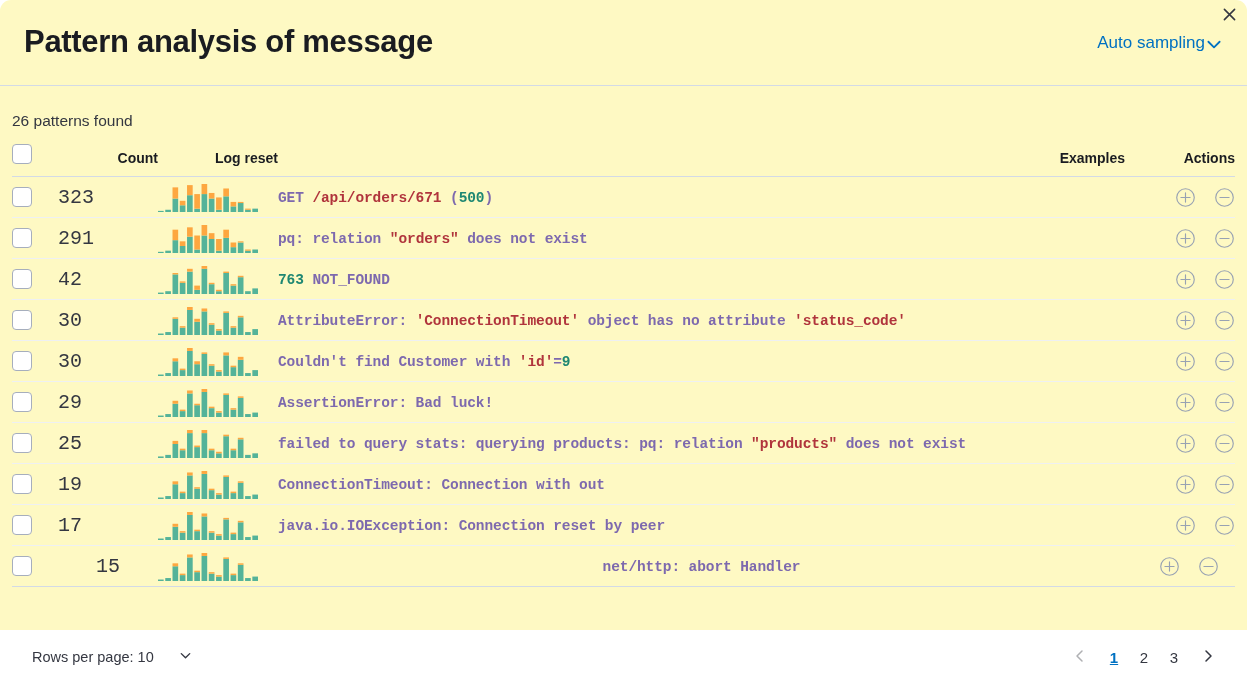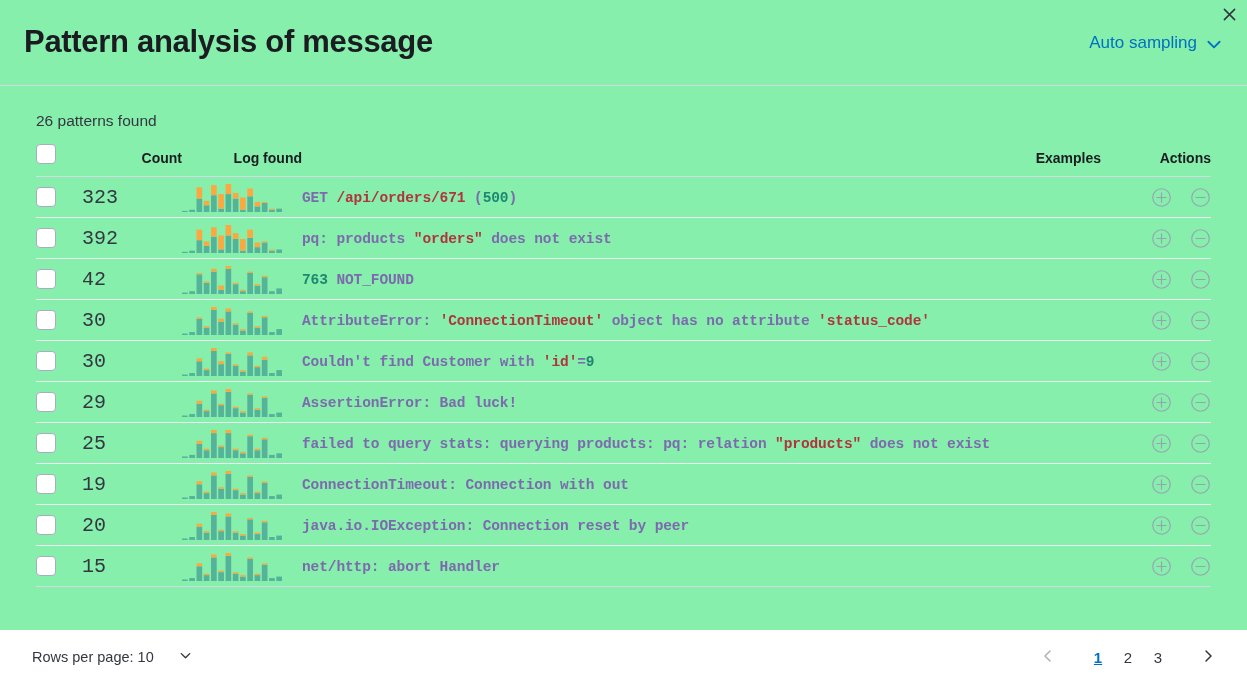--- a/index.html
+++ b/index.html
@@ -4,21 +4,21 @@
 <style>
   * { box-sizing: border-box; }
   html, body {
     margin: 0; padding: 0;
     width: 1247px; height: 684px;
     background: #ffffff;
     font-family: "Liberation Sans", sans-serif;
     color: #343741;
     overflow: hidden;
   }
-  .flyout { position: relative; width: 1247px; height: 684px; background:#86efac; }
+  .flyout { position: relative; width: 1247px; height: 684px; background:#fef9c3;border-radius:11px; }
 
   
   .flyout-header {
     position: relative;
     height: 86px;
     border-bottom: 1px solid #d3dae6;
     padding: 0 24px;
     display: flex; align-items: center;
   }
   .title-group { display: flex; align-items: center; gap: 16px; }
@@ -28,34 +28,34 @@
   }
   .badge {
     display: inline-flex; align-items: center; justify-content: center;
     height: 28px; padding: 0 14px;
     border: 1px solid #d3dae6; border-radius: 14px;
     background: #fff;
     font-size: 12.5px; font-weight: 700; letter-spacing: 0.35px;
     color: #343741; white-space: nowrap;
   }
   .header-right {
-    margin-left: auto; display: flex; align-items: flex-end; gap: 8px;
+    margin-left: auto; display: flex; align-items: flex-end; 
     color: #0071c2;
   }
   .auto-sampling-label { font-size: 17px; color: #0071c2; white-space: nowrap; }
   .chev { display: inline-block; width: 18px; height: 18px; }
   .close-btn {
     position: absolute; top: 2px; right: 4px;
     width: 28px; height: 28px;
     display: flex; align-items: center; justify-content: center;
     background: none; border: none; cursor: pointer; padding: 0;
   }
 
   
-  .body-wrap { padding: 0 36px; }
+  .body-wrap { padding: 0 12px; }
   .patterns-found {
     font-size: 15.5px; color: #343741;
     padding: 26px 0 14px 0;
   }
 
   table.patterns { width: 100%; border-collapse: collapse; table-layout: fixed; }
   table.patterns th {
     text-align: right; font-size: 14px; font-weight: 700; color: #1a1c21;
     padding: 0 0 10px 0; border-bottom: 1px solid #d3dae6;
     vertical-align: bottom;
@@ -65,21 +65,21 @@
   .col-rate   { width: 120px; }
   .col-ex     { width: auto; }
   .col-act    { width: 110px; }
   th.actions-h { text-align: right; padding-right: 8px; }
 
   table.patterns td {
     padding: 0; height: 41px;
     border-bottom: 1px solid #eef0f3;
     vertical-align: middle;
   }
-  tbody tr:last-child td { border-bottom: 1px solid #d3dae6; }
+  tbody tr:last-child td { border-bottom: 1px solid #d3dae6; text-align: center; }
 
   .chk {
     width: 20px; height: 20px; border: 1px solid #a6aebd;
     border-radius: 4px; background: #fff; display: block;
     cursor: pointer;
   }
   th .chk { margin-bottom: 2px; }
   .count-cell { font-size: 20px; color: #343741; font-family: Liberation Mono, monospace; }
 
   .spark { display: block; }
@@ -104,21 +104,21 @@
     position: absolute; left: 0; right: 0; bottom: 0;
     height: 54px; padding: 0 24px;
     display: flex; align-items: center;
     background: #fff;
   }
   .rows-per-page {
     display: flex; align-items: center; gap: 24px;
     font-size: 14.5px; color: #343741; cursor: pointer;
     padding: 6px 8px; border-radius: 4px;
   }
-  .pager { margin-left: auto; display: flex; align-items: center; gap: 20px; }
+  .pager { margin-left: auto; display: flex; align-items: center; gap: 4px; }
   .pg {
     min-width: 30px; height: 30px;
     display: inline-flex; align-items: center; justify-content: center;
     font-size: 15px; color: #343741; background: none; border: none;
     cursor: pointer; border-radius: 4px; padding: 0 6px;
     font-family: "Liberation Sans", sans-serif;
   }
   .pg.active { color: #0071c2; font-weight: 700; text-decoration: underline; }
   .pg-arrow { color: #343741; }
   .pg-arrow.disabled { color: #afb0b3; cursor: default; }
@@ -162,21 +162,21 @@
           <col class="col-rate">
           <col class="col-ex">
           <col class="col-act">
       </colgroup>
       <thead>
         <tr>
           <th>
             <span class="chk"></span>
           </th>
           <th>Count</th>
-          <th>Log found</th>
+          <th>Log reset</th>
           <th>Examples</th>
           <th class="actions-h">Actions</th>
         </tr>
       </thead>
       <tbody id="rows-body">
           <tr>
             <td>
               <span class="chk"></span>
             </td>
             <td class="count-cell">323</td>
@@ -215,21 +215,21 @@
                     <path d="M11 6.2 V15.8 M6.2 11 H15.8" stroke="#98a2b3" stroke-width="1.2" stroke-linecap="round"></path>
                   </svg></span></button><button class="act-btn"><span><svg viewBox="0 0 22 22" width="21" height="21" aria-hidden="true">
                     <circle cx="11" cy="11" r="9.2" fill="none" stroke="#98a2b3" stroke-width="1.2"></circle>
                     <path d="M6.2 11 H15.8" stroke="#98a2b3" stroke-width="1.2" stroke-linecap="round"></path>
                   </svg></span></button></td>
           </tr>
           <tr>
             <td>
               <span class="chk"></span>
             </td>
-            <td class="count-cell">392</td>
+            <td class="count-cell">291</td>
             <td>
               <svg class="spark" width="100" height="30" viewBox="0 0 100 30" aria-hidden="true">
                 <rect x="0.00" y="28.83" width="5.66" height="1.17" fill="#54B399"></rect>
                 <rect x="7.26" y="27.67" width="5.66" height="2.33" fill="#54B399"></rect>
                 <rect x="14.51" y="17.17" width="5.66" height="12.83" fill="#54B399"></rect>
                 <rect x="14.51" y="6.67" width="5.66" height="10.50" fill="#FDA740"></rect>
                 <rect x="21.77" y="23.00" width="5.66" height="7.00" fill="#54B399"></rect>
                 <rect x="21.77" y="18.33" width="5.66" height="4.67" fill="#FDA740"></rect>
                 <rect x="29.03" y="13.67" width="5.66" height="16.33" fill="#54B399"></rect>
                 <rect x="29.03" y="4.33" width="5.66" height="9.33" fill="#FDA740"></rect>
@@ -245,21 +245,21 @@
                 <rect x="65.31" y="6.67" width="5.66" height="8.17" fill="#FDA740"></rect>
                 <rect x="72.57" y="24.17" width="5.66" height="5.83" fill="#54B399"></rect>
                 <rect x="72.57" y="19.50" width="5.66" height="4.67" fill="#FDA740"></rect>
                 <rect x="79.83" y="19.50" width="5.66" height="10.50" fill="#54B399"></rect>
                 <rect x="79.83" y="18.33" width="5.66" height="1.17" fill="#FDA740"></rect>
                 <rect x="87.09" y="27.67" width="5.66" height="2.33" fill="#54B399"></rect>
                 <rect x="87.09" y="26.50" width="5.66" height="1.17" fill="#FDA740"></rect>
                 <rect x="94.34" y="26.50" width="5.66" height="3.50" fill="#54B399"></rect>
               </svg>
             </td>
-            <td><span class="example"><span class="tok-key">pq: products </span><span class="tok-str">"orders"</span><span class="tok-key"> does not exist</span></span></td>
+            <td><span class="example"><span class="tok-key">pq: relation </span><span class="tok-str">"orders"</span><span class="tok-key"> does not exist</span></span></td>
             <td class="actions-cell"><button class="act-btn"><span><svg viewBox="0 0 22 22" width="21" height="21" aria-hidden="true">
                     <circle cx="11" cy="11" r="9.2" fill="none" stroke="#98a2b3" stroke-width="1.2"></circle>
                     <path d="M11 6.2 V15.8 M6.2 11 H15.8" stroke="#98a2b3" stroke-width="1.2" stroke-linecap="round"></path>
                   </svg></span></button><button class="act-btn"><span><svg viewBox="0 0 22 22" width="21" height="21" aria-hidden="true">
                     <circle cx="11" cy="11" r="9.2" fill="none" stroke="#98a2b3" stroke-width="1.2"></circle>
                     <path d="M6.2 11 H15.8" stroke="#98a2b3" stroke-width="1.2" stroke-linecap="round"></path>
                   </svg></span></button></td>
           </tr>
           <tr>
             <td>
@@ -510,21 +510,21 @@
                     <path d="M11 6.2 V15.8 M6.2 11 H15.8" stroke="#98a2b3" stroke-width="1.2" stroke-linecap="round"></path>
                   </svg></span></button><button class="act-btn"><span><svg viewBox="0 0 22 22" width="21" height="21" aria-hidden="true">
                     <circle cx="11" cy="11" r="9.2" fill="none" stroke="#98a2b3" stroke-width="1.2"></circle>
                     <path d="M6.2 11 H15.8" stroke="#98a2b3" stroke-width="1.2" stroke-linecap="round"></path>
                   </svg></span></button></td>
           </tr>
           <tr>
             <td>
               <span class="chk"></span>
             </td>
-            <td class="count-cell">20</td>
+            <td class="count-cell">17</td>
             <td>
               <svg class="spark" width="100" height="30" viewBox="0 0 100 30" aria-hidden="true">
                 <rect x="0.00" y="28.53" width="5.66" height="1.47" fill="#54B399"></rect>
                 <rect x="7.26" y="27.05" width="5.66" height="2.95" fill="#54B399"></rect>
                 <rect x="14.51" y="16.74" width="5.66" height="13.26" fill="#54B399"></rect>
                 <rect x="14.51" y="13.79" width="5.66" height="2.95" fill="#FDA740"></rect>
                 <rect x="21.77" y="22.63" width="5.66" height="7.37" fill="#54B399"></rect>
                 <rect x="21.77" y="21.16" width="5.66" height="1.47" fill="#FDA740"></rect>
                 <rect x="29.03" y="4.95" width="5.66" height="25.05" fill="#54B399"></rect>
                 <rect x="29.03" y="2.00" width="5.66" height="2.95" fill="#FDA740"></rect>

